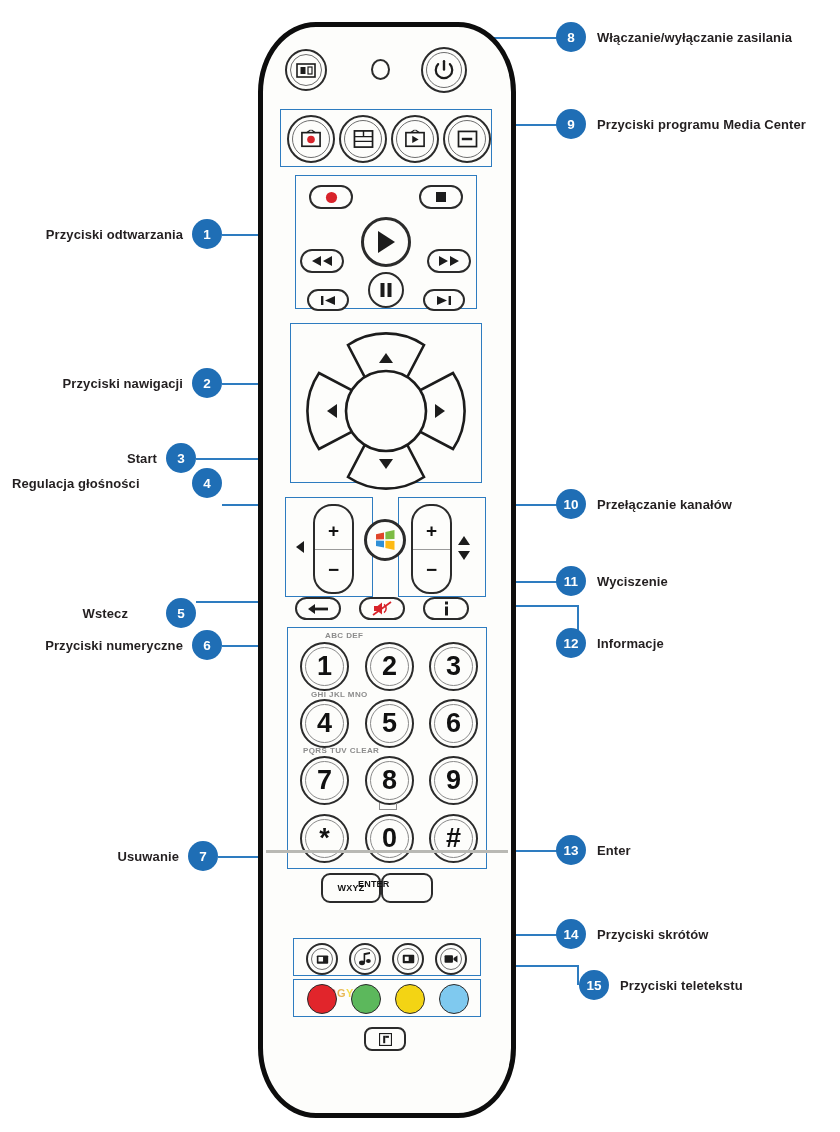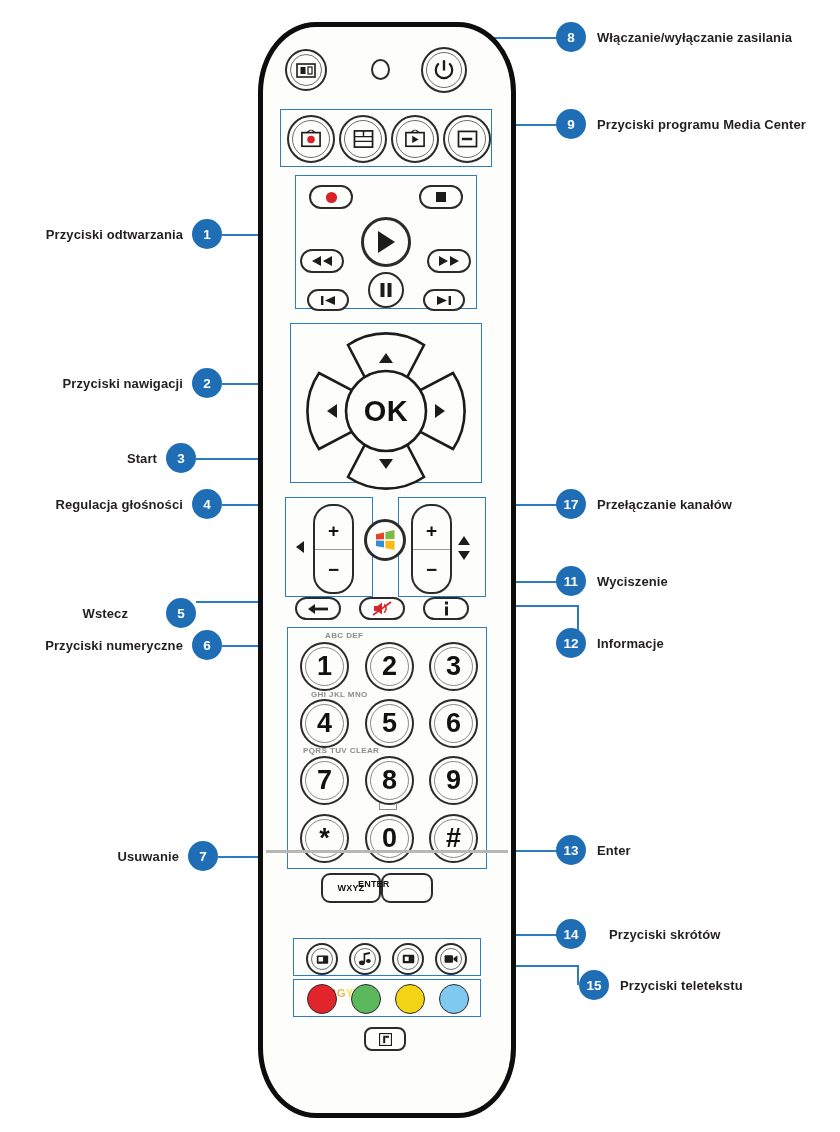--- a/index.html
+++ b/index.html
@@ -101,21 +101,21 @@
   <span class="bullet">1</span>
 </div>
 <div class="callout left" style="left:12px;top:368px;width:210px;justify-content:flex-end;">
   <span class="txt">Przyciski nawigacji</span>
   <span class="bullet">2</span>
 </div>
 <div class="callout left" style="left:12px;top:443px;width:184px;justify-content:flex-end;">
   <span class="txt">Start</span>
   <span class="bullet">3</span>
 </div>
-<div class="callout left" style="left:12px;top:489px;width:210px;justify-content:flex-end;">
+<div class="callout left" style="left:12px;top:468px;width:210px;justify-content:space-between;">
   <span class="txt">Regulacja głośności</span>
   <span class="bullet">4</span>
 </div>
 <div class="callout left" style="left:12px;top:598px;width:184px;justify-content:flex-end;gap:29px;">
   <span class="txt">Wstecz</span>
   <span class="bullet">5</span>
 </div>
 <div class="callout left" style="left:12px;top:630px;width:210px;justify-content:flex-end;">
   <span class="txt">Przyciski numeryczne</span>
   <span class="bullet">6</span>
@@ -127,36 +127,36 @@
 
 <div class="callout right" style="left:556px;top:22px;">
   <span class="bullet">8</span>
   <span class="txt">Włączanie/wyłączanie zasilania</span>
 </div>
 <div class="callout right" style="left:556px;top:109px;">
   <span class="bullet">9</span>
   <span class="txt">Przyciski programu Media Center</span>
 </div>
 <div class="callout right" style="left:556px;top:489px;">
-  <span class="bullet">17</span>
+  <span class="bullet">10</span>
   <span class="txt">Przełączanie kanałów</span>
 </div>
 <div class="callout right" style="left:556px;top:566px;text-align:center;">
   <span class="bullet">11</span>
   <span class="txt">Wyciszenie</span>
 </div>
 <div class="callout right" style="left:556px;top:628px;">
   <span class="bullet">12</span>
   <span class="txt">Informacje</span>
 </div>
 <div class="callout right" style="left:556px;top:835px;">
   <span class="bullet">13</span>
   <span class="txt">Enter</span>
 </div>
-<div class="callout right" style="left:556px;top:919px;gap:12px;">
+<div class="callout right" style="left:556px;top:919px;">
   <span class="bullet">14</span>
   <span class="txt">Przyciski skrótów</span>
 </div>
 <div class="callout right" style="left:556px;top:970px;margin-left:23px;">
   <span class="bullet">15</span>
   <span class="txt">Przyciski teletekstu</span>
 </div>
 
 <div id="remote">
 
@@ -257,24 +257,20 @@
         <path d="M152 46 A68 68 0 0 1 152 122 L108 99 A40 40 0 0 0 108 69 Z"></path>
         <path d="M123 150 A68 68 0 0 1 47 150 L70 106 A40 40 0 0 0 100 106 Z"></path>
         <circle cx="85" cy="84" r="40"></circle>
       </g>
       <path d="M78 36 L92 36 L85 26 Z" class="glyph"></path>
       <path d="M36 77 L36 91 L26 84 Z" class="glyph"></path>
       <path d="M134 77 L134 91 L144 84 Z" class="glyph"></path>
       <path d="M78 132 L92 132 L85 142 Z" class="glyph"></path>
     </svg>
   </div>
-  <div style="position:absolute;left:38px;top:300px;width:170px;height:168px;display:flex;align-items:center;justify-content:center;
-              font-size:29px;font-weight:bold;color:#111;letter-spacing:0.5px;">
-    <span>OK</span>
-  </div>
 
   <div class="grp" style="left:22px;top:470px;width:88px;height:100px;"></div>
   <div class="rocker" style="left:50px;top:477px;">
     <div class="divider"></div>
     <div class="sgn" style="top:15px;">+</div>
     <div class="sgn" style="top:54px;">−</div>
   </div>
   <svg width="12" height="14" viewBox="0 0 12 14" style="position:absolute;left:30px;top:513px;">
     <path d="M11 1 L11 13 L3 7 Z" class="glyph"></path>
   </svg>

